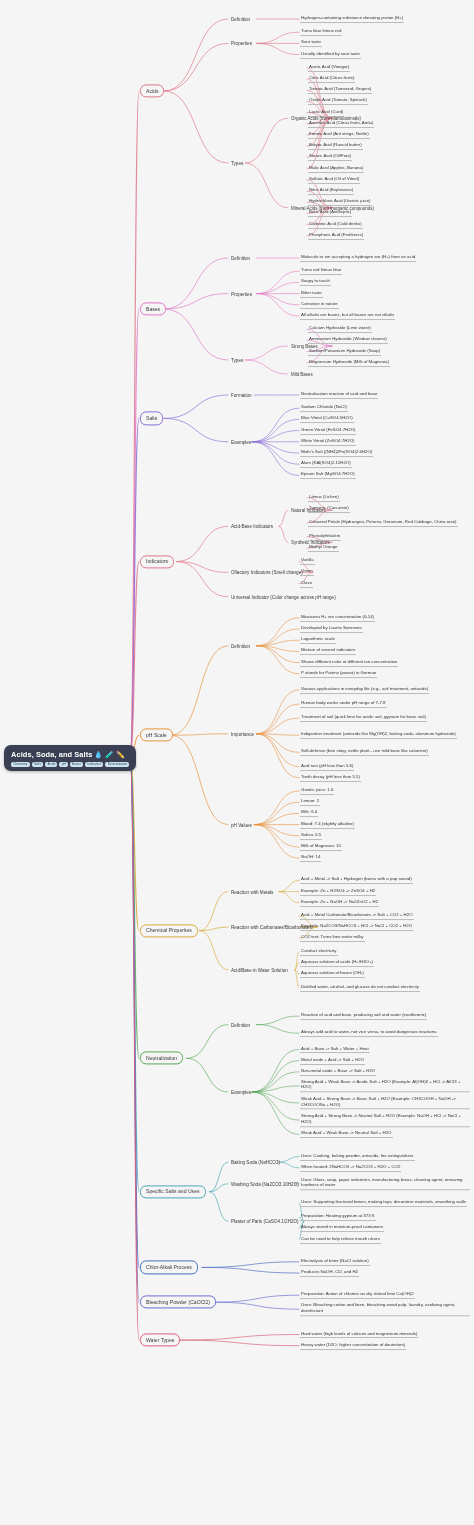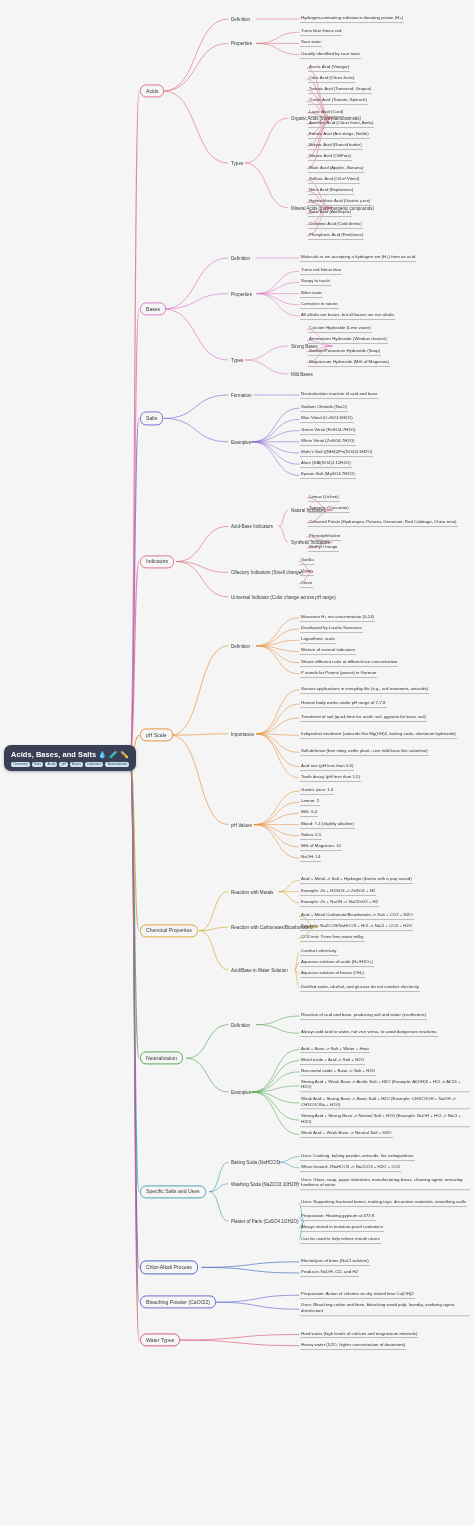--- a/index.html
+++ b/index.html
@@ -191,21 +191,21 @@
     <path d="M 214.75 1302.200000000001 C 261.0875 1302.200000000001, 252.6625 1295.200000000001, 299 1295.200000000001" fill="none" stroke="#6a6fd0" stroke-width="0.8" stroke-linecap="round" opacity="0.85"></path>
     <path d="M 214.75 1302.200000000001 C 261.0875 1302.200000000001, 252.6625 1309.200000000001, 299 1309.200000000001" fill="none" stroke="#6a6fd0" stroke-width="0.8" stroke-linecap="round" opacity="0.85"></path>
     <path d="M 130 757 C 134.95 757, 134.05 1302.200000000001, 139 1302.200000000001" fill="none" stroke="#6a6fd0" stroke-width="1.15" stroke-linecap="round" opacity="0.85"></path>
     <path d="M 179.05 1340.1000000000008 C 245.0225 1340.1000000000008, 233.0275 1334.500000000001, 299 1334.500000000001" fill="none" stroke="#d9607a" stroke-width="0.8" stroke-linecap="round" opacity="0.85"></path>
     <path d="M 179.05 1340.1000000000008 C 245.0225 1340.1000000000008, 233.0275 1345.700000000001, 299 1345.700000000001" fill="none" stroke="#d9607a" stroke-width="0.8" stroke-linecap="round" opacity="0.85"></path>
     <path d="M 130 757 C 134.95 757, 134.05 1340.1000000000008, 139 1340.1000000000008" fill="none" stroke="#d9607a" stroke-width="1.15" stroke-linecap="round" opacity="0.85"></path>
   </svg>
 
 <div class="node root">
   <div class="root-title">
-    <span>Acids, Bases, and Salts</span>
+    <span>Acids, Soda, and Salts</span>
     <span class="root-emoji">💧</span>
     <span class="root-emoji">🧪</span>
     <span class="root-emoji">✏️</span>
   </div>
   <div class="root-tags" id="root-tags">
       <span class="tag">Chemistry</span>
       <span class="tag">Salts</span>
       <span class="tag">Acids</span>
       <span class="tag">pH</span>
       <span class="tag">Bases</span>

